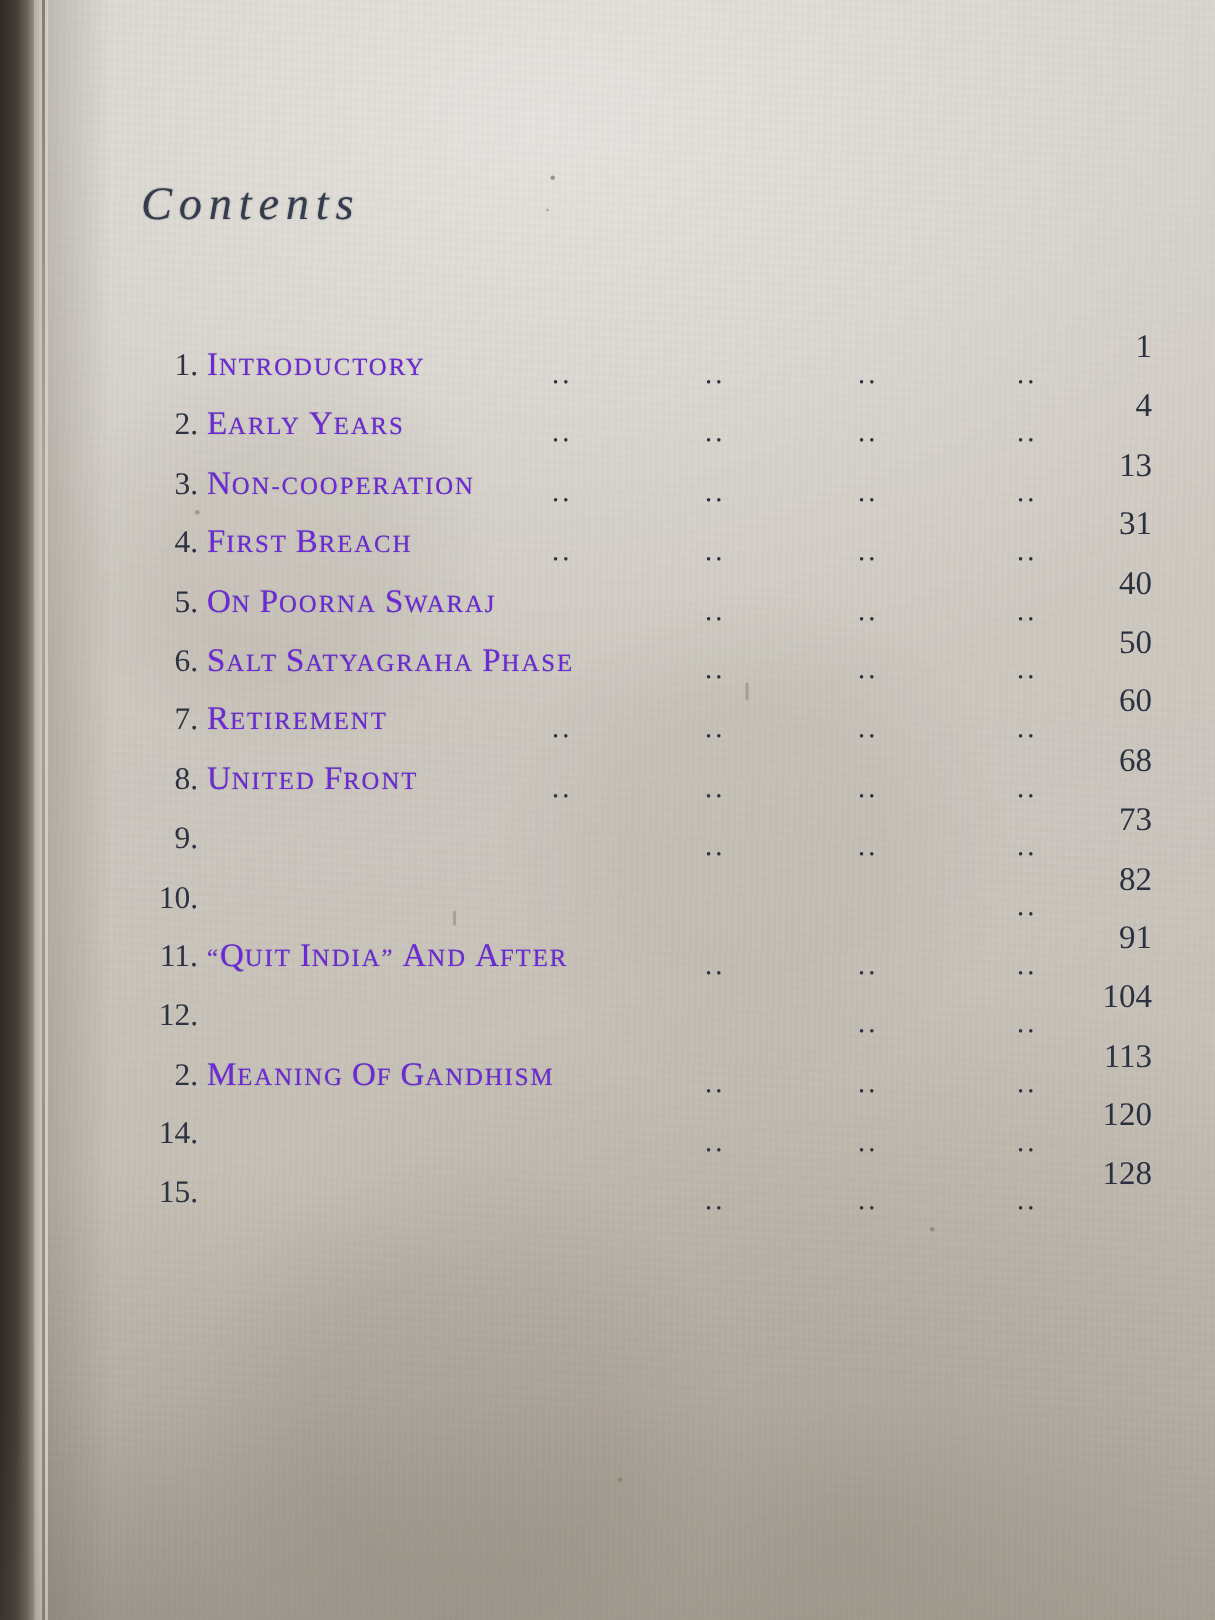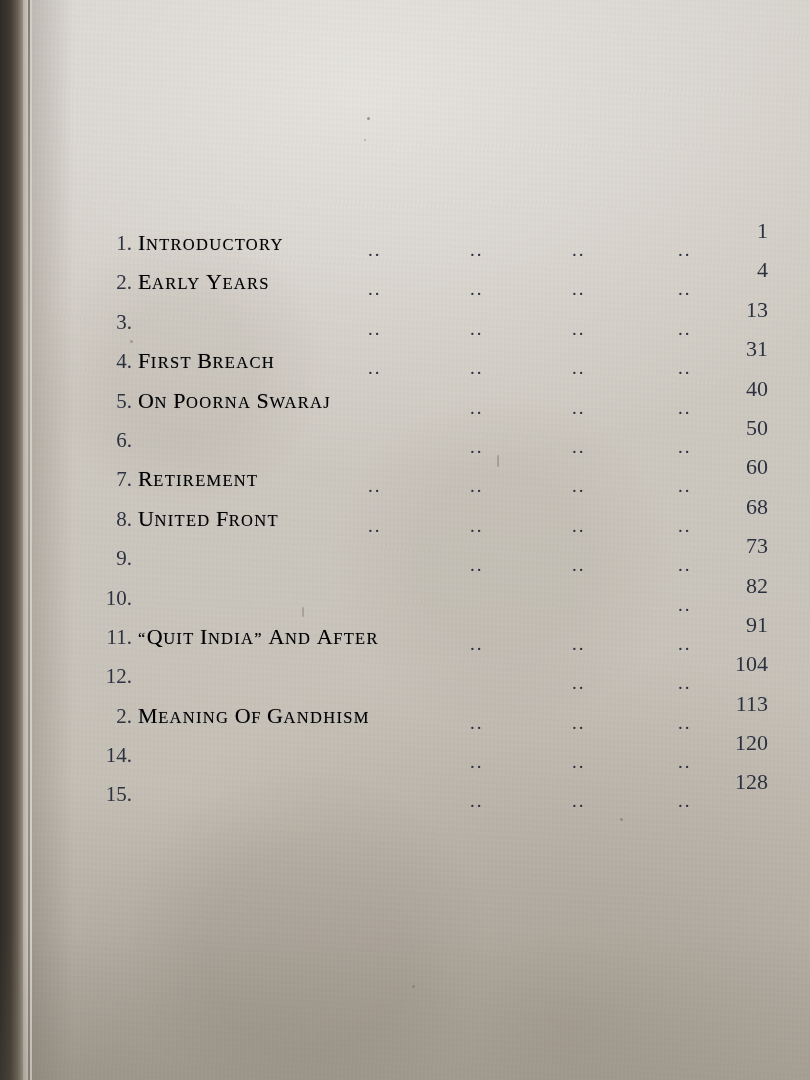--- a/index.html
+++ b/index.html
@@ -114,21 +114,21 @@
     font-size: 21px;
     color: #2c3240;
     top: 3px;
   }
   .title {
     position: absolute;
     left: 138px;
     top: 2px;
     font-size: 16.5px;
     letter-spacing: 1.3px;
-    color: #000000;
+    color: #6d28d9;
     white-space: nowrap;
     text-shadow: 0 0 .7px rgba(43,49,64,.5);
   }
   
   .title .cap { font-size: 22px; letter-spacing: .6px; }
 
   .dots {
     position: absolute;
     top: 12px;
     height: 20px;
@@ -168,20 +168,21 @@
 <div id="page">
   <div class="paper"></div>
   <div class="grain"></div>
   <div class="blotch"></div>
 
   <div class="gutter-dark"></div>
   <div class="gutter-edge"></div>
   <div class="gutter-line"></div>
   <div class="page-shadow"></div>
 
+  <div class="toc-title">Contents</div>
 
   <div class="entries" id="entries">
       <div class="entry">
         <span class="num">1.</span>
         <span class="title"><span class="cap">I</span>NTRODUCTORY</span>
         <span class="dots">
           <span class="dotpair" style="left: 230px;">..</span>
           <span class="dotpair" style="left: 332px;">..</span>
           <span class="dotpair" style="left: 434px;">..</span>
           <span class="dotpair" style="left: 540px;">..</span>
@@ -194,20 +195,21 @@
         <span class="dots">
           <span class="dotpair" style="left: 230px;">..</span>
           <span class="dotpair" style="left: 332px;">..</span>
           <span class="dotpair" style="left: 434px;">..</span>
           <span class="dotpair" style="left: 540px;">..</span>
         </span>
         <span class="pg">4</span>
       </div>
       <div class="entry">
         <span class="num">3.</span>
+        <span class="title"><span class="cap">N</span>ON-COOPERATION</span>
         <span class="dots">
           <span class="dotpair" style="left: 230px;">..</span>
           <span class="dotpair" style="left: 332px;">..</span>
           <span class="dotpair" style="left: 434px;">..</span>
           <span class="dotpair" style="left: 540px;">..</span>
         </span>
         <span class="pg">13</span>
       </div>
       <div class="entry">
         <span class="num">4.</span>
@@ -225,20 +227,21 @@
         <span class="title"><span class="cap">O</span>N&nbsp;<span class="cap">P</span>OORNA&nbsp;<span class="cap">S</span>WARAJ</span>
         <span class="dots">
           <span class="dotpair" style="left: 332px;">..</span>
           <span class="dotpair" style="left: 434px;">..</span>
           <span class="dotpair" style="left: 540px;">..</span>
         </span>
         <span class="pg">40</span>
       </div>
       <div class="entry">
         <span class="num">6.</span>
+        <span class="title"><span class="cap">S</span>ALT&nbsp;<span class="cap">S</span>ATYAGRAHA&nbsp;<span class="cap">P</span>HASE</span>
         <span class="dots">
           <span class="dotpair" style="left: 332px;">..</span>
           <span class="dotpair" style="left: 434px;">..</span>
           <span class="dotpair" style="left: 540px;">..</span>
         </span>
         <span class="pg">50</span>
       </div>
       <div class="entry">
         <span class="num">7.</span>
         <span class="title"><span class="cap">R</span>ETIREMENT</span>

